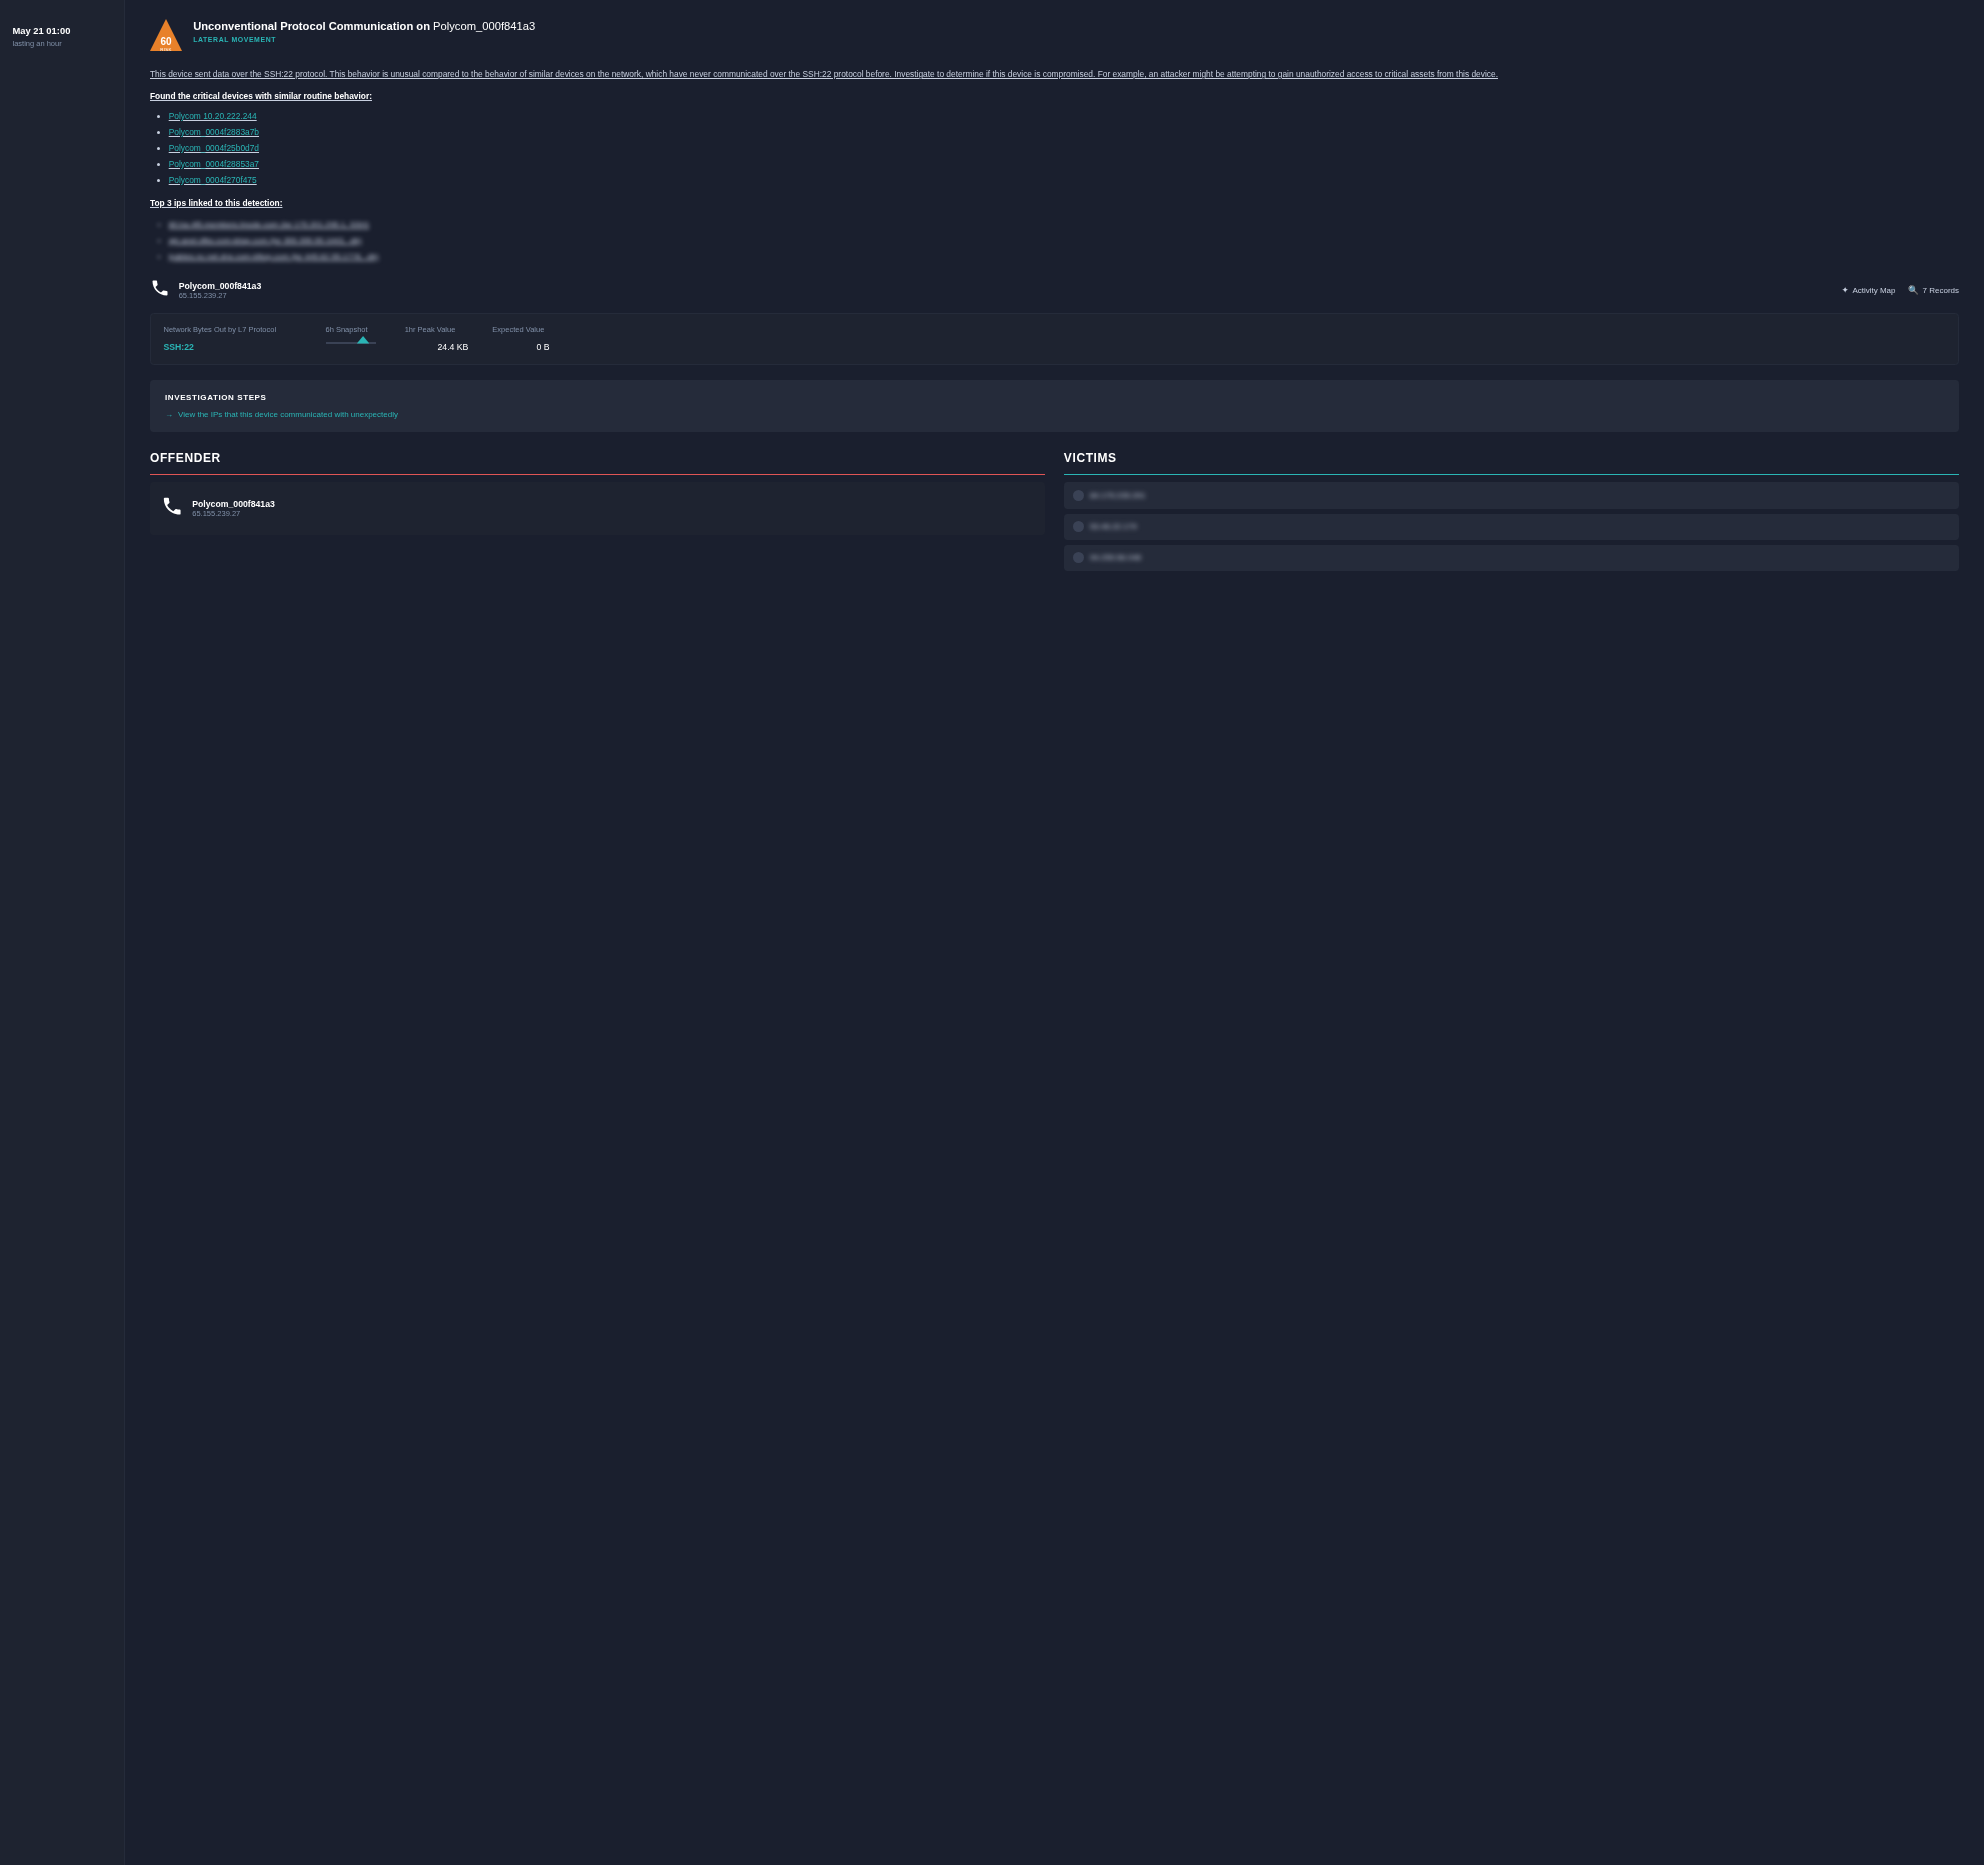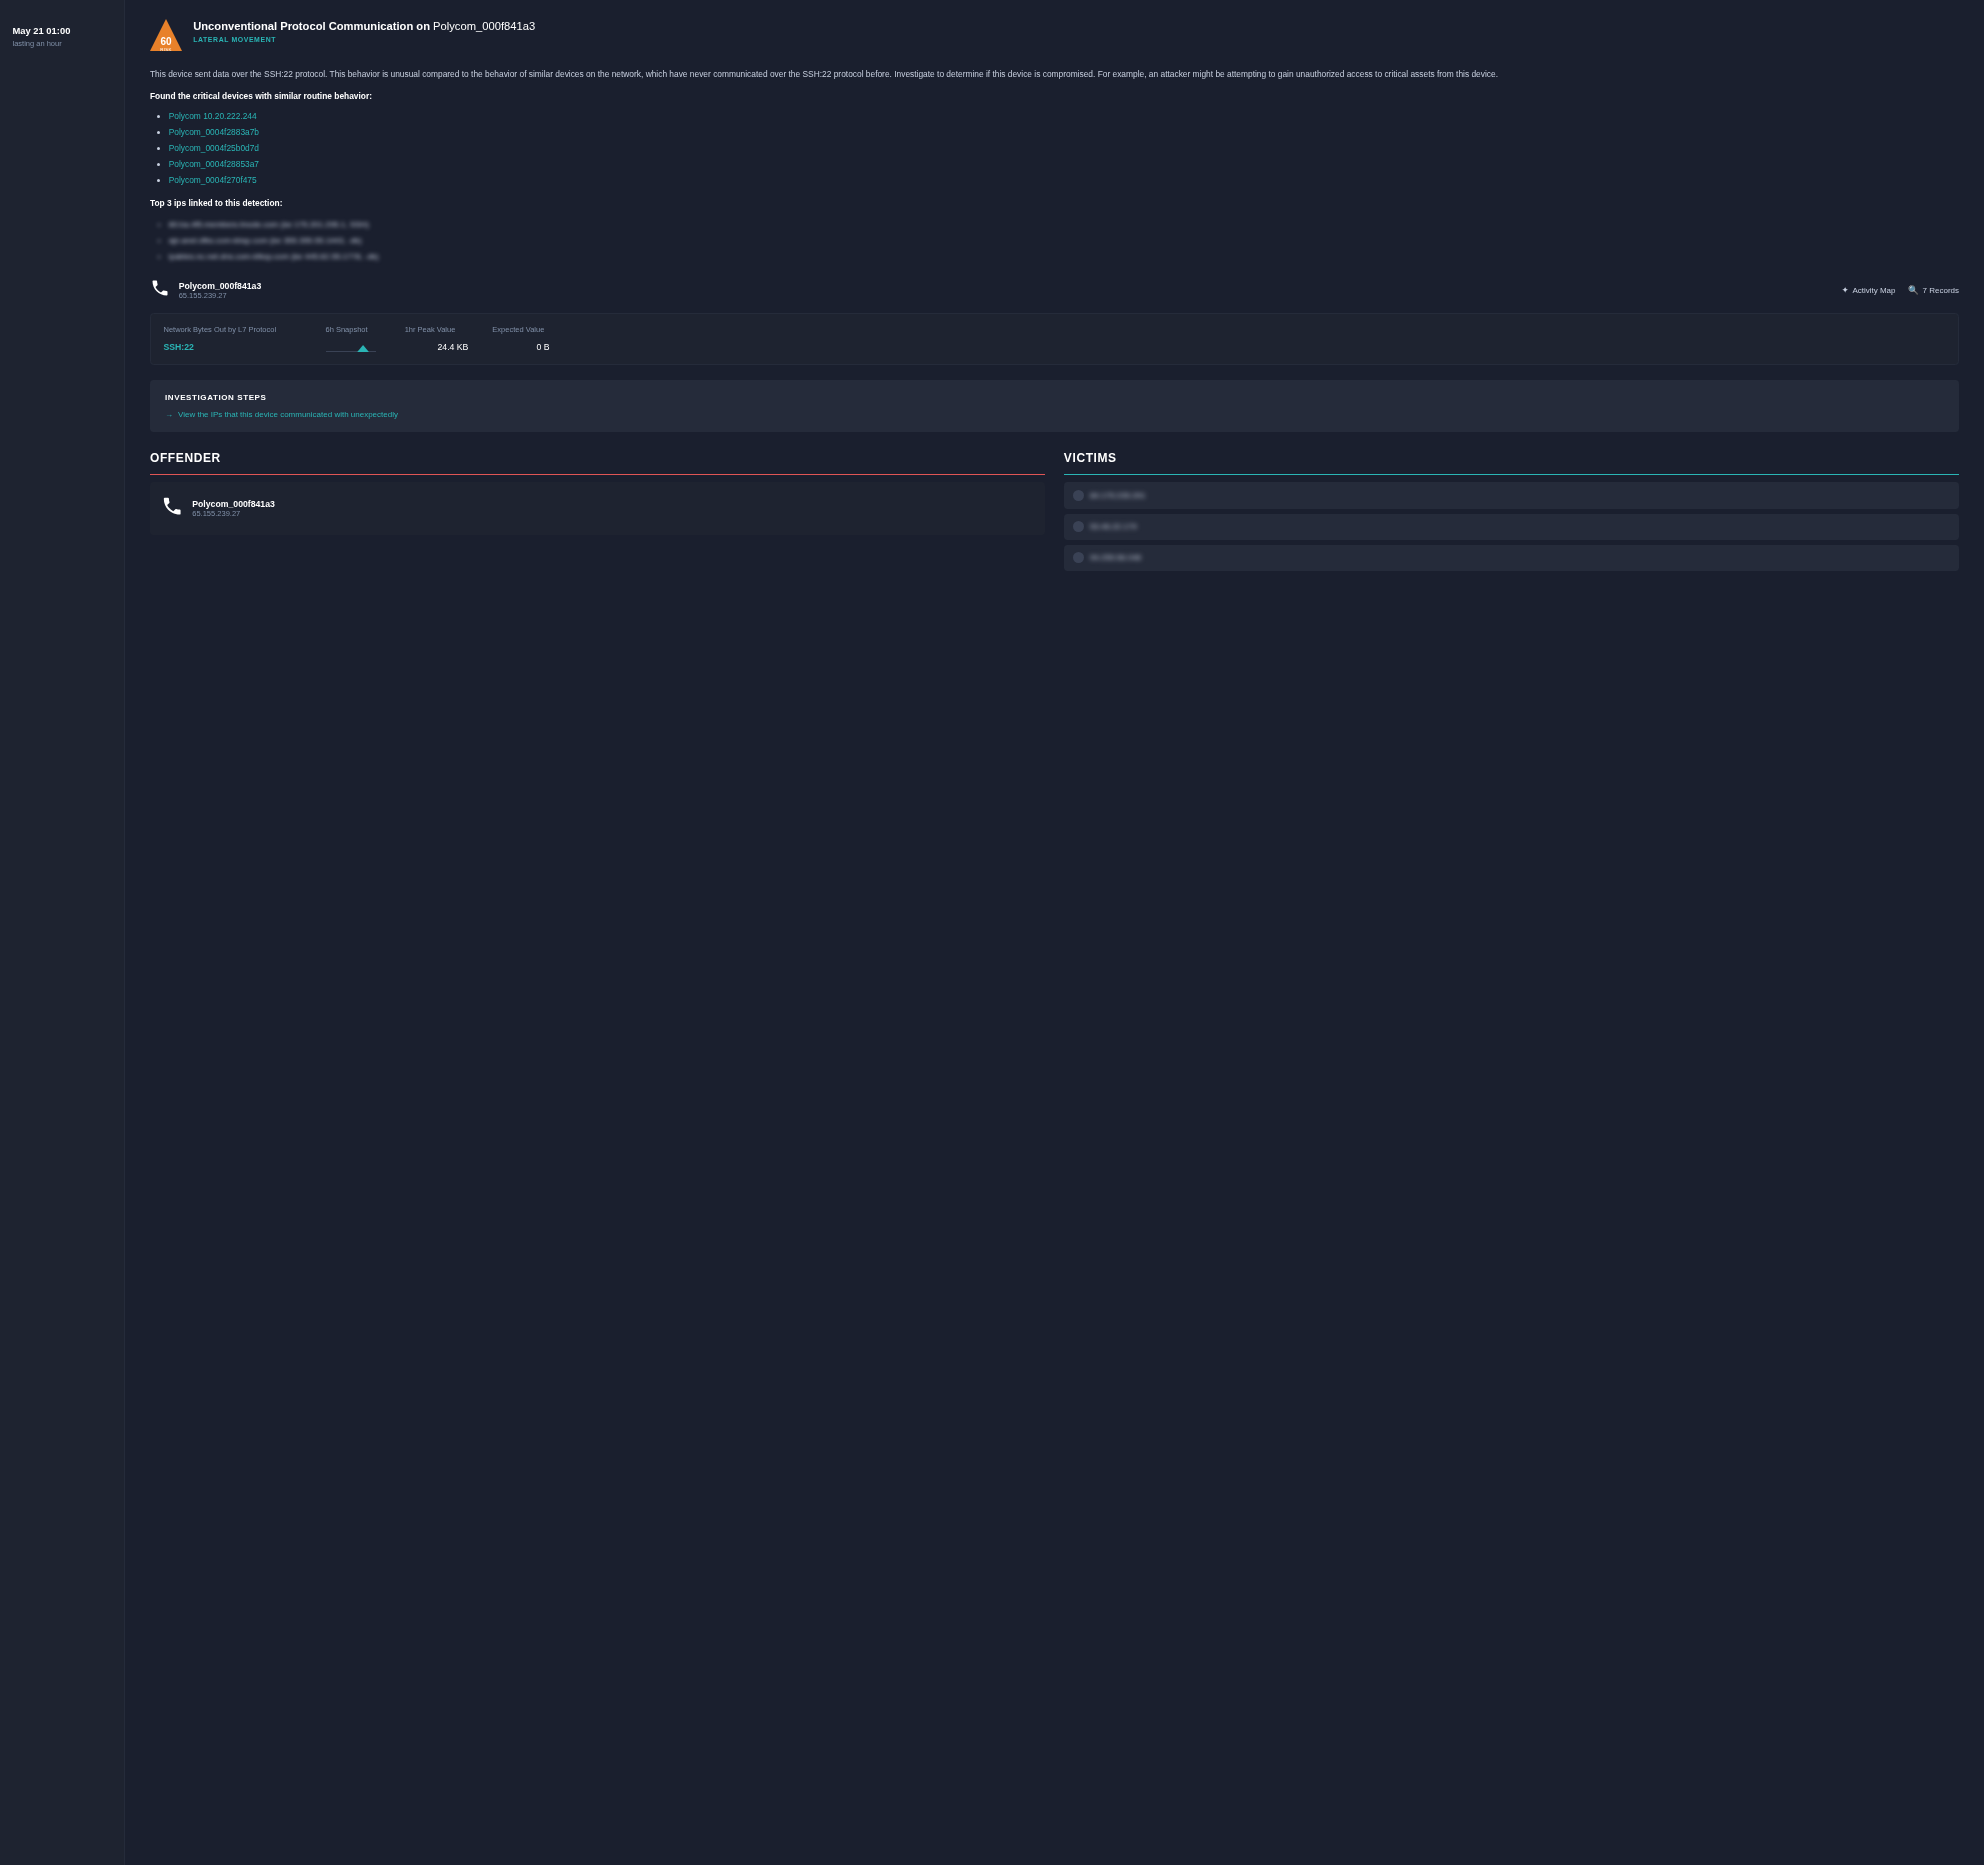--- a/index.html
+++ b/index.html
@@ -100,20 +100,21 @@
       letter-spacing: 0.6px;
       font-weight: 600;
     }
 
     
     .description-block {
       margin-bottom: 13.7px;
       line-height: 1.6;
       color: #c8d0e0;
       font-size: 8.4px;
+      text-decoration: underline;
     }
     .description-block p {
       margin-bottom: 8.7px;
     }
     .description-block .similar-label {
       font-weight: 700;
       color: #ffffff;
       margin-bottom: 6.2px;
     }
     .device-list {
@@ -203,21 +204,21 @@
     .stat-col-header {
       font-size: 7.5px;
       color: #8090a8;
       font-weight: 500;
     }
     .stat-col-header:first-child {
       min-width: 125px;
     }
     .network-stats-row {
       display: flex;
-      align-items: flex-end;
+      align-items: flex-start;
       gap: 37px;
     }
     .protocol-label {
       font-size: 8.7px;
       color: #2ab5b5;
       min-width: 125px;
       font-weight: 600;
     }
     .snapshot-chart {
       min-width: 75px;

